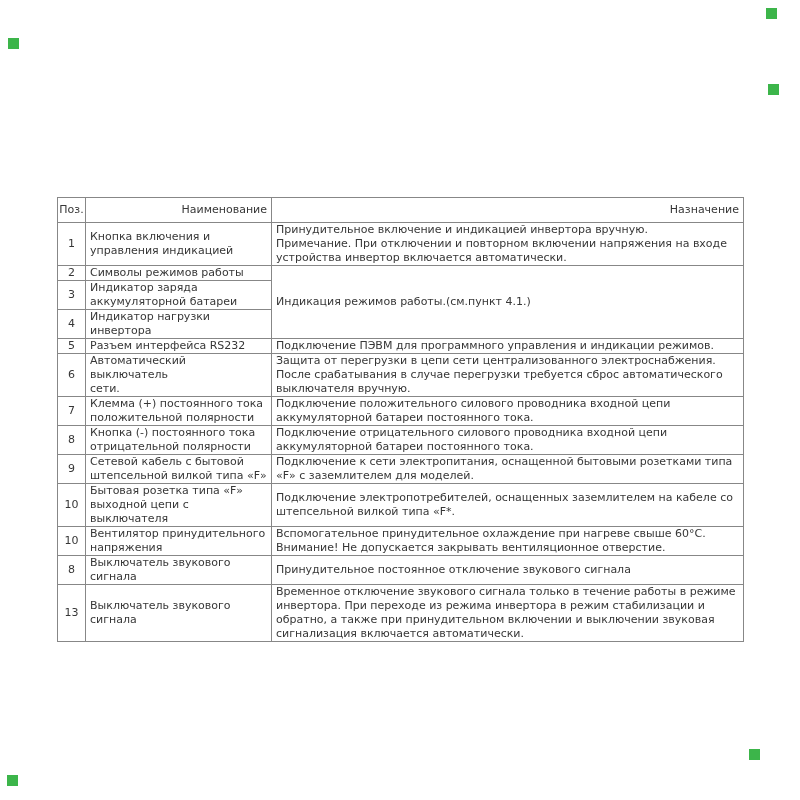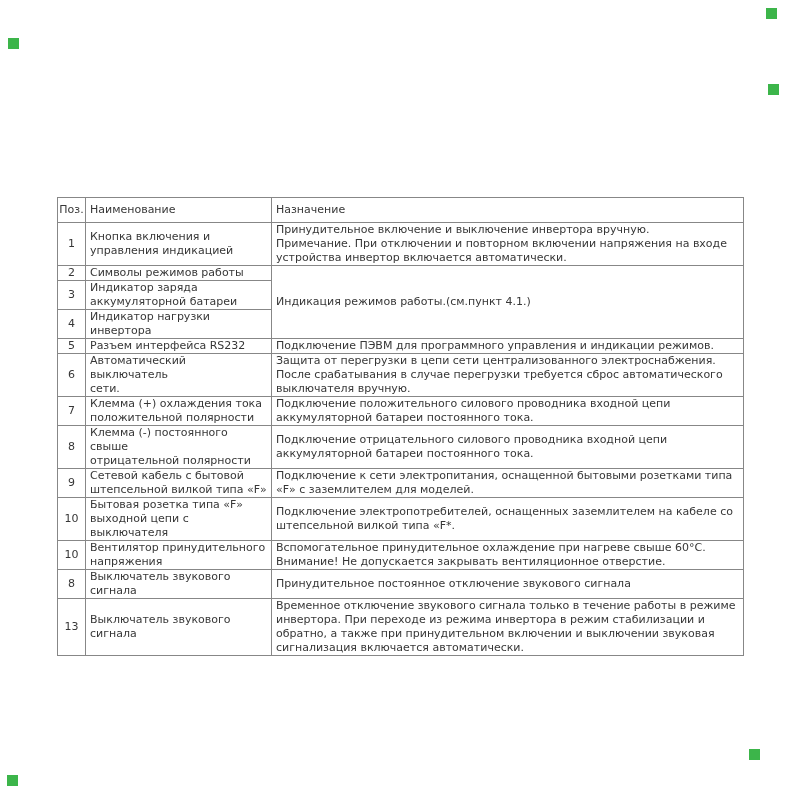--- a/index.html
+++ b/index.html
@@ -37,20 +37,21 @@
     text-align: left;
     vertical-align: middle;
     padding: 0 4px;
     white-space: pre-line;
     overflow: hidden;
     word-wrap: break-word;
   }
   table.spec th {
     padding: 5px 4px;
     white-space: nowrap;
+    text-align: right;
   }
   table.spec td.pos, table.spec th.pos {
     text-align: center;
     padding-left: 1px;
     padding-right: 1px;
   }
   .marker {
     position: absolute;
     width: 11px;
     height: 11px;
@@ -71,21 +72,21 @@
         <th class="pos">Поз.</th>
         <th>Наименование</th>
         <th>Назначение</th>
       </tr>
     </thead>
     <tbody>
         <tr>
           <td class="pos">1</td>
           <td>Кнопка включения и
 управления индикацией</td>
-          <td>Принудительное включение и выключение инвертора вручную.
+          <td>Принудительное включение и индикацией инвертора вручную.
 Примечание. При отключении и повторном включении напряжения на входе устройства инвертор включается автоматически.</td>
         </tr>
         <tr>
           <td class="pos">2</td>
           <td>Символы режимов работы</td>
           <td rowspan="3">Индикация режимов работы.(см.пункт 4.1.)</td>
         </tr>
         <tr>
           <td class="pos">3</td>
           <td>Индикатор заряда
@@ -102,27 +103,27 @@
         </tr>
         <tr>
           <td class="pos">6</td>
           <td>Автоматический выключатель
 сети.</td>
           <td>Защита от перегрузки в цепи сети централизованного электроснабжения.
 После срабатывания в случае перегрузки требуется сброс автоматического выключателя вручную.</td>
         </tr>
         <tr>
           <td class="pos">7</td>
-          <td>Клемма (+) охлаждения тока
+          <td>Клемма (+) постоянного тока
 положительной полярности</td>
           <td>Подключение положительного силового проводника входной цепи аккумуляторной батареи постоянного тока.</td>
         </tr>
         <tr>
           <td class="pos">8</td>
-          <td>Клемма (-) постоянного свыше
+          <td>Кнопка (-) постоянного тока
 отрицательной полярности</td>
           <td>Подключение отрицательного силового проводника входной цепи аккумуляторной батареи постоянного тока.</td>
         </tr>
         <tr>
           <td class="pos">9</td>
           <td>Сетевой кабель с бытовой
 штепсельной вилкой типа «F»</td>
           <td>Подключение к сети электропитания, оснащенной бытовыми розетками типа «F» с заземлителем для моделей.</td>
         </tr>
         <tr>

